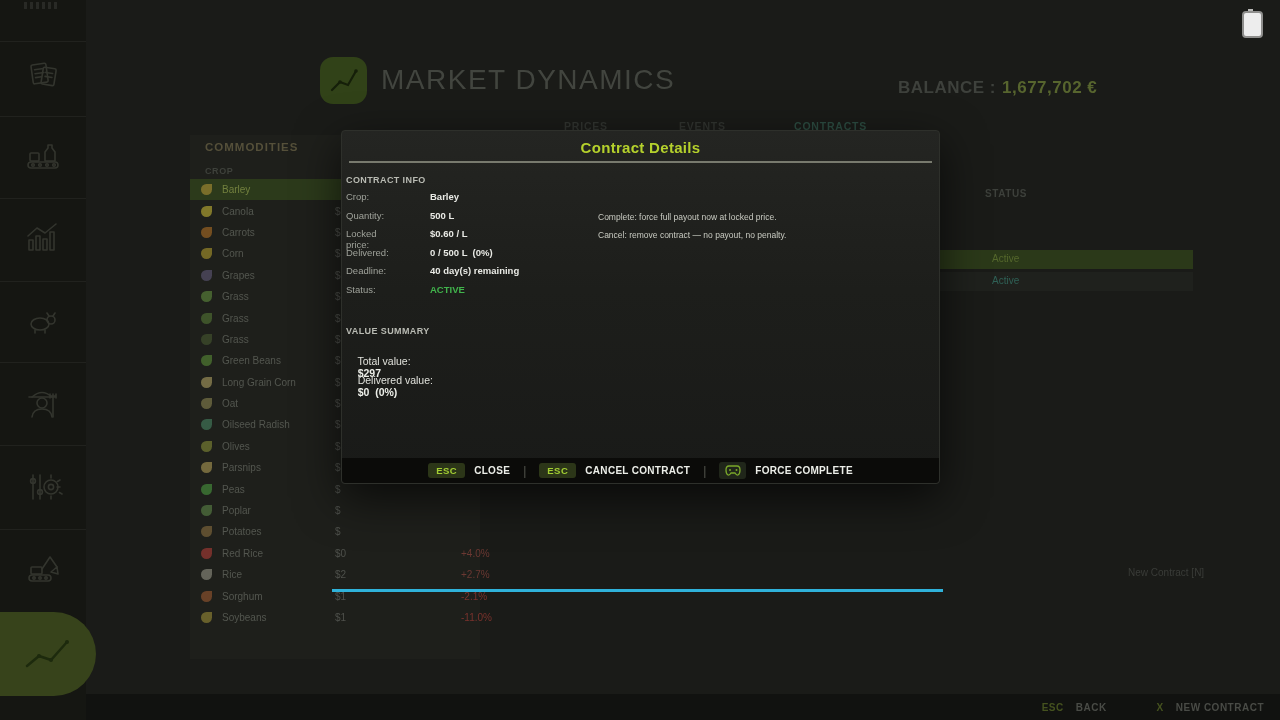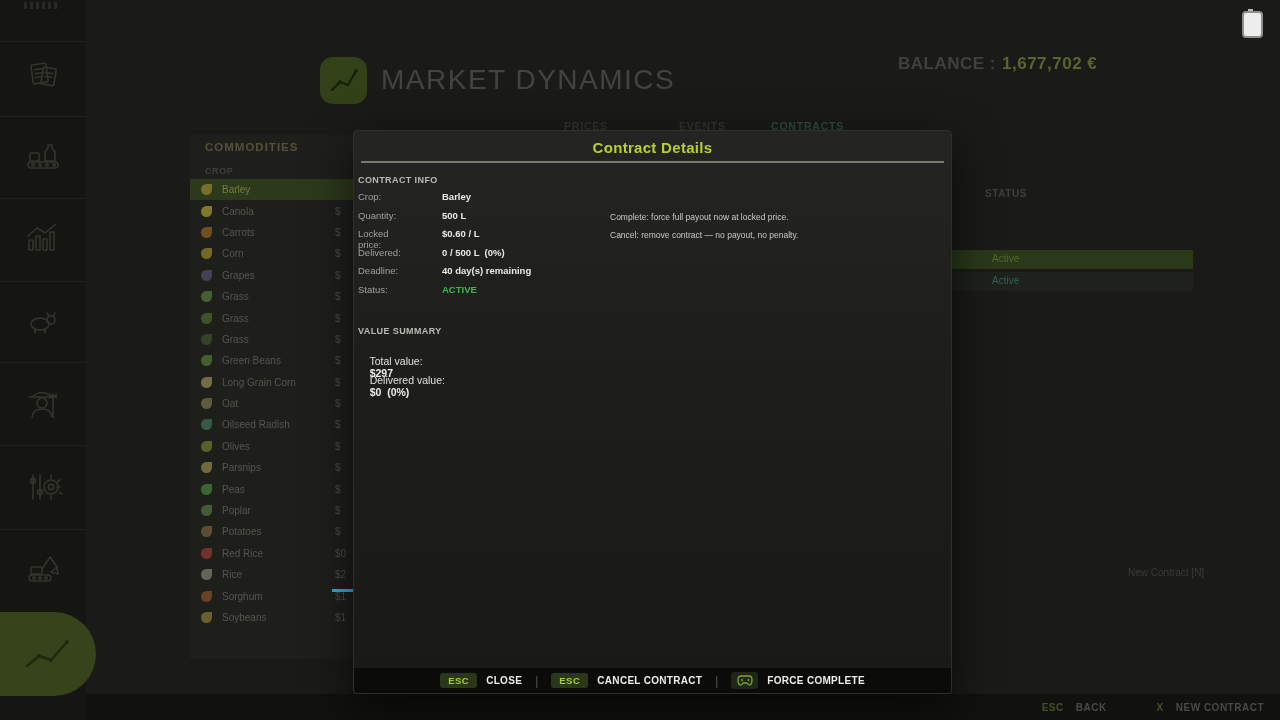--- a/index.html
+++ b/index.html
@@ -14,21 +14,21 @@
   .side-icon svg{stroke:#33352e;fill:none;stroke-width:1.6;stroke-linecap:round;stroke-linejoin:round;}
   .side-active{position:absolute;left:0;top:612px;width:96px;height:84px;background:#37431b;
                border-radius:0 46px 46px 0;display:flex;align-items:center;justify-content:center;}
   .clock-marks{position:absolute;left:24px;top:2px;width:36px;height:7px;opacity:.5;
      background:repeating-linear-gradient(90deg,#3c3d39 0 3px,transparent 3px 6px);}
 
   
   .app-logo{position:absolute;left:320px;top:57px;width:47px;height:47px;border-radius:13px;background:#314218;
             display:flex;align-items:center;justify-content:center;}
   .page-title{position:absolute;left:381px;top:64px;font-size:28px;font-weight:500;letter-spacing:1.5px;color:#42453f;}
-  .balance{position:absolute;left:898px;top:54px;font-size:17px;font-weight:700;letter-spacing:.5px;color:#3e413c;}
+  .balance{position:absolute;left:898px;top:78px;font-size:17px;font-weight:700;letter-spacing:.5px;color:#3e413c;}
   .balance b{color:#57652e;margin-left:6px;font-weight:700;}
   .battery{position:absolute;left:1242px;top:11px;width:17px;height:23px;border:2px solid #8e8e8c;border-radius:4px;background:#ededed;}
   .battery:before{content:"";position:absolute;left:4px;top:-4px;width:5px;height:2px;background:#b9b9b7;}
 
   
   .tab{position:absolute;top:120px;font-size:10.5px;font-weight:700;letter-spacing:.8px;color:#313430;}
   .tab.active{color:#2c4c41;}
 
   
   .companel{position:absolute;left:190px;top:135px;width:290px;height:524px;background:#1e1f1b;}
@@ -44,21 +44,21 @@
   
   .status-head{position:absolute;left:985px;top:188px;font-size:10px;font-weight:700;letter-spacing:.6px;color:#3d403b;}
   .ctr-row1{position:absolute;left:480px;top:250px;width:713px;height:19px;background:#2b3919;}
   .ctr-row1 span{position:absolute;left:512px;top:3px;font-size:10px;color:#55682c;}
   .ctr-row2{position:absolute;left:480px;top:272px;width:713px;height:19px;background:#1f211d;}
   .ctr-row2 span{position:absolute;left:512px;top:3px;font-size:10px;color:#2f6156;}
   .new-contract-hint{position:absolute;left:1128px;top:567px;font-size:10px;color:#3a3c38;}
   .cyan-line{position:absolute;left:332px;top:589px;width:611px;height:3px;background:#2fb2da;}
 
   
-  .modal{position:absolute;left:353px;top:130px;width:599px;height:564px;border-radius:4px;
+  .modal{position:absolute;left:341px;top:130px;width:599px;height:354px;border-radius:4px;
          background:linear-gradient(180deg,#242522 0%,#1d1e1b 45%,#191a18 100%);
          border:1px solid #2e302b;box-sizing:border-box;box-shadow:0 14px 45px rgba(0,0,0,.65);}
   .m-title{position:absolute;left:0;top:8px;width:100%;text-align:center;font-size:15px;font-weight:700;letter-spacing:.3px;}
   .m-divider{position:absolute;left:7px;right:7px;top:30px;height:2px;background:#787a6e;}
   .m-sec{position:absolute;left:4px;font-size:9px;font-weight:700;letter-spacing:.4px;color:#b9bbb3;}
   .m-fields{position:absolute;left:4px;top:60px;}
   .m-frow{position:relative;height:18.6px;}
   .m-flabel{position:absolute;left:0;font-size:9.5px;color:#9fa29a;}
   .m-fvalue{position:absolute;left:84px;font-size:9.5px;font-weight:700;color:#e9eae5;white-space:pre;}
   .m-note{position:absolute;left:256px;font-size:8.5px;color:#c9cbc2;}
@@ -189,21 +189,21 @@
     </svg>
   </div>
   <div class="page-title">MARKET DYNAMICS</div>
   <div class="balance">
     <span>BALANCE :</span><b>1,677,702 €</b>
   </div>
   <div class="battery"></div>
 
   <div class="tab" style="left:564px">PRICES</div>
   <div class="tab" style="left:679px">EVENTS</div>
-  <div class="tab active" style="left:771px">CONTRACTS</div>
+  <div class="tab active" style="left:794px">CONTRACTS</div>
 
   <div class="companel">
     <div class="ptitle">COMMODITIES</div>
     <div class="pcol">CROP</div>
     <div class="crows">
 
     <div class="crow" style="background: rgb(44, 58, 27);">
         <span class="cicon" style="background: rgb(143, 124, 46);"></span>
         <span class="cname" style="color: rgb(114, 128, 62);">Barley</span>
         <span class="cprice"></span>

